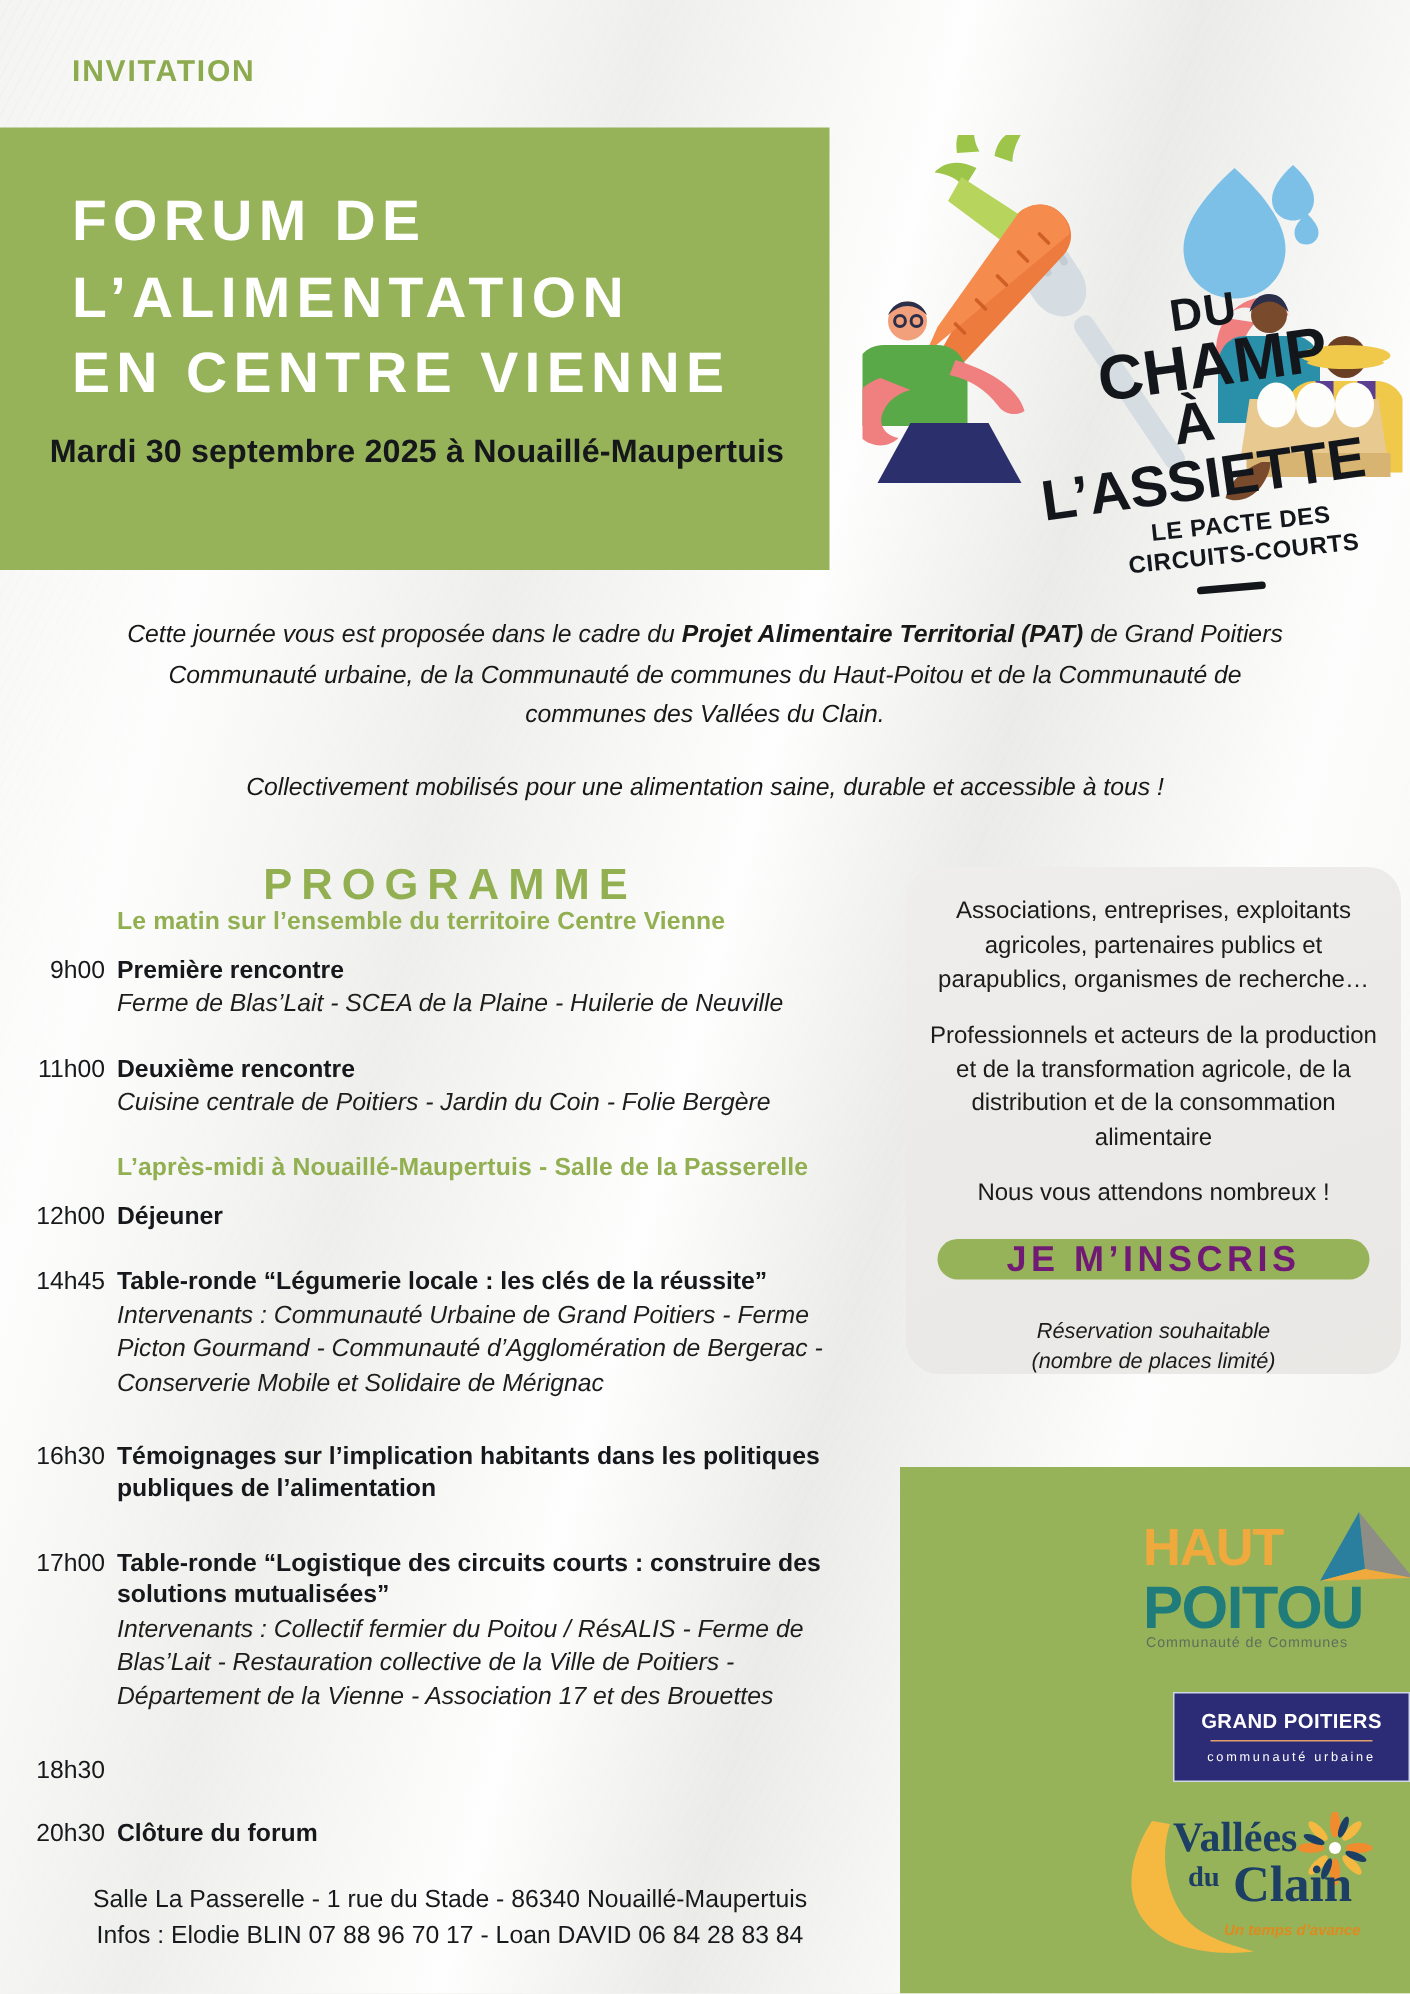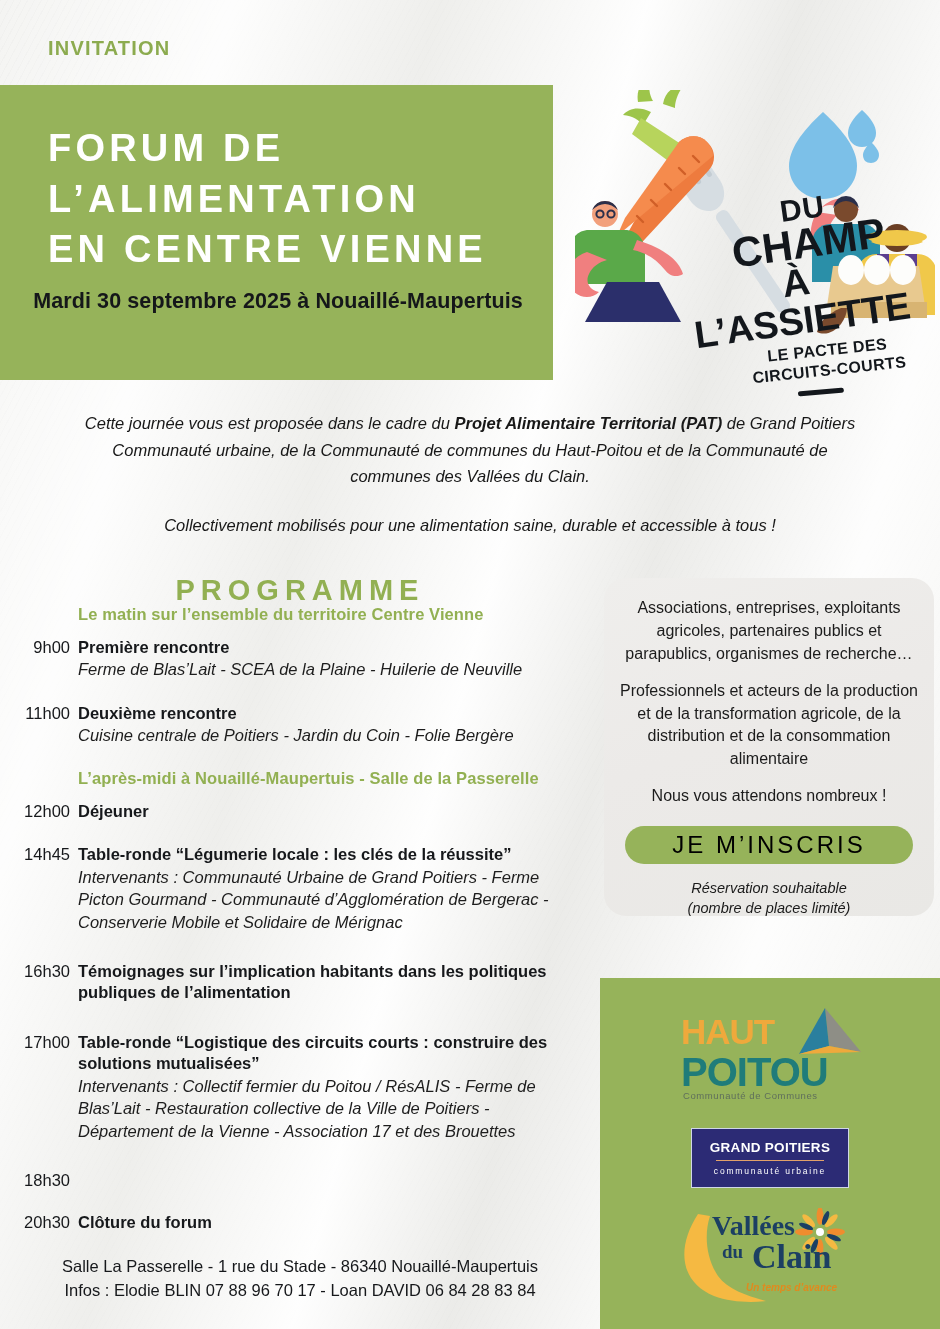--- a/index.html
+++ b/index.html
@@ -103,38 +103,38 @@
     background:linear-gradient(160deg,#efeeec 0%,#eceae8 45%,#e9e8e5 100%);
     border-radius:22px;
   }
   .aud-card p{
     margin:0;text-align:center;font-size:16px;line-height:1.43;color:#1b1b1b;
   }
   .aud-p1{padding:19px 8px 0;}
   .aud-p2{padding:14px 16px 0;}
   .aud-p3{padding:14px 8px 0;}
   .signup{
-    position:absolute;left:21px;top:248px;width:288px;height:38px;
+    position:absolute;left:21px;top:248px;width:288px;height:27px;
     background:#96b35a;border-radius:24px;
     display:flex;align-items:center;justify-content:center;
-    color:#000000;font-size:24px;font-weight:normal;letter-spacing:3px;
+    color:#701a75;font-size:24px;font-weight:bold;letter-spacing:3px;
     cursor:pointer;
   }
   .resa{
     position:absolute;left:0;top:300px;width:100%;text-align:center;
     font-style:italic;font-size:14.5px;line-height:1.38;color:#1b1b1b;
   }
 
   
   .logos{
     position:absolute;left:600px;top:978px;width:340px;height:351px;
     background:#96b35a;
   }
   .logo-slot{position:absolute;left:0;width:100%;display:flex;
-             align-items:center;justify-content:center;}
+             align-items:center;justify-content:flex-end;}
   .slot-hp{top:26px;height:112px;}
   .slot-gp{top:148px;height:64px;}
   .slot-vc{top:228px;height:104px;}
 
   
   .hp{position:relative;width:178px;height:108px;}
   .hp .hp-haut{position:absolute;left:0;top:6px;font-size:35px;font-weight:bold;
       letter-spacing:-1px;color:#efa93c;font-family:"Liberation Sans",sans-serif;}
   .hp .hp-poitou{position:absolute;left:0;top:44px;font-size:40px;font-weight:bold;
       letter-spacing:-1px;color:#1f7c7a;}

